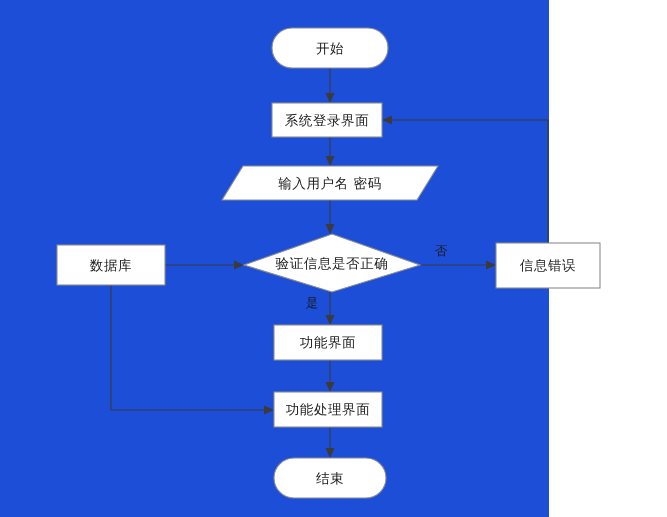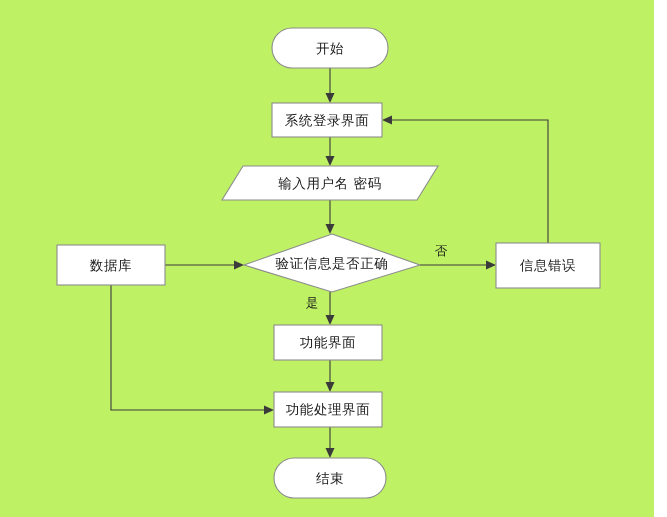--- a/index.html
+++ b/index.html
@@ -8,23 +8,23 @@
     background: #ffffff;
   }
   body {
     width: 667px;
     height: 517px;
     font-family: "DejaVu Sans", "Liberation Sans", sans-serif;
     overflow: hidden;
   }
   #flowchart-root {
     position: relative;
-    width: 654px;
+    width: 549px;
     height: 517px;
-    background: #bef264;
+    background: #1d4ed8;
   }
   svg.diagram {
     display: block;
     width: 667px;
     height: 517px;
   }
   .node-shape {
     fill: #ffffff;
     stroke: #8c8c8c;
     stroke-width: 1.1;

